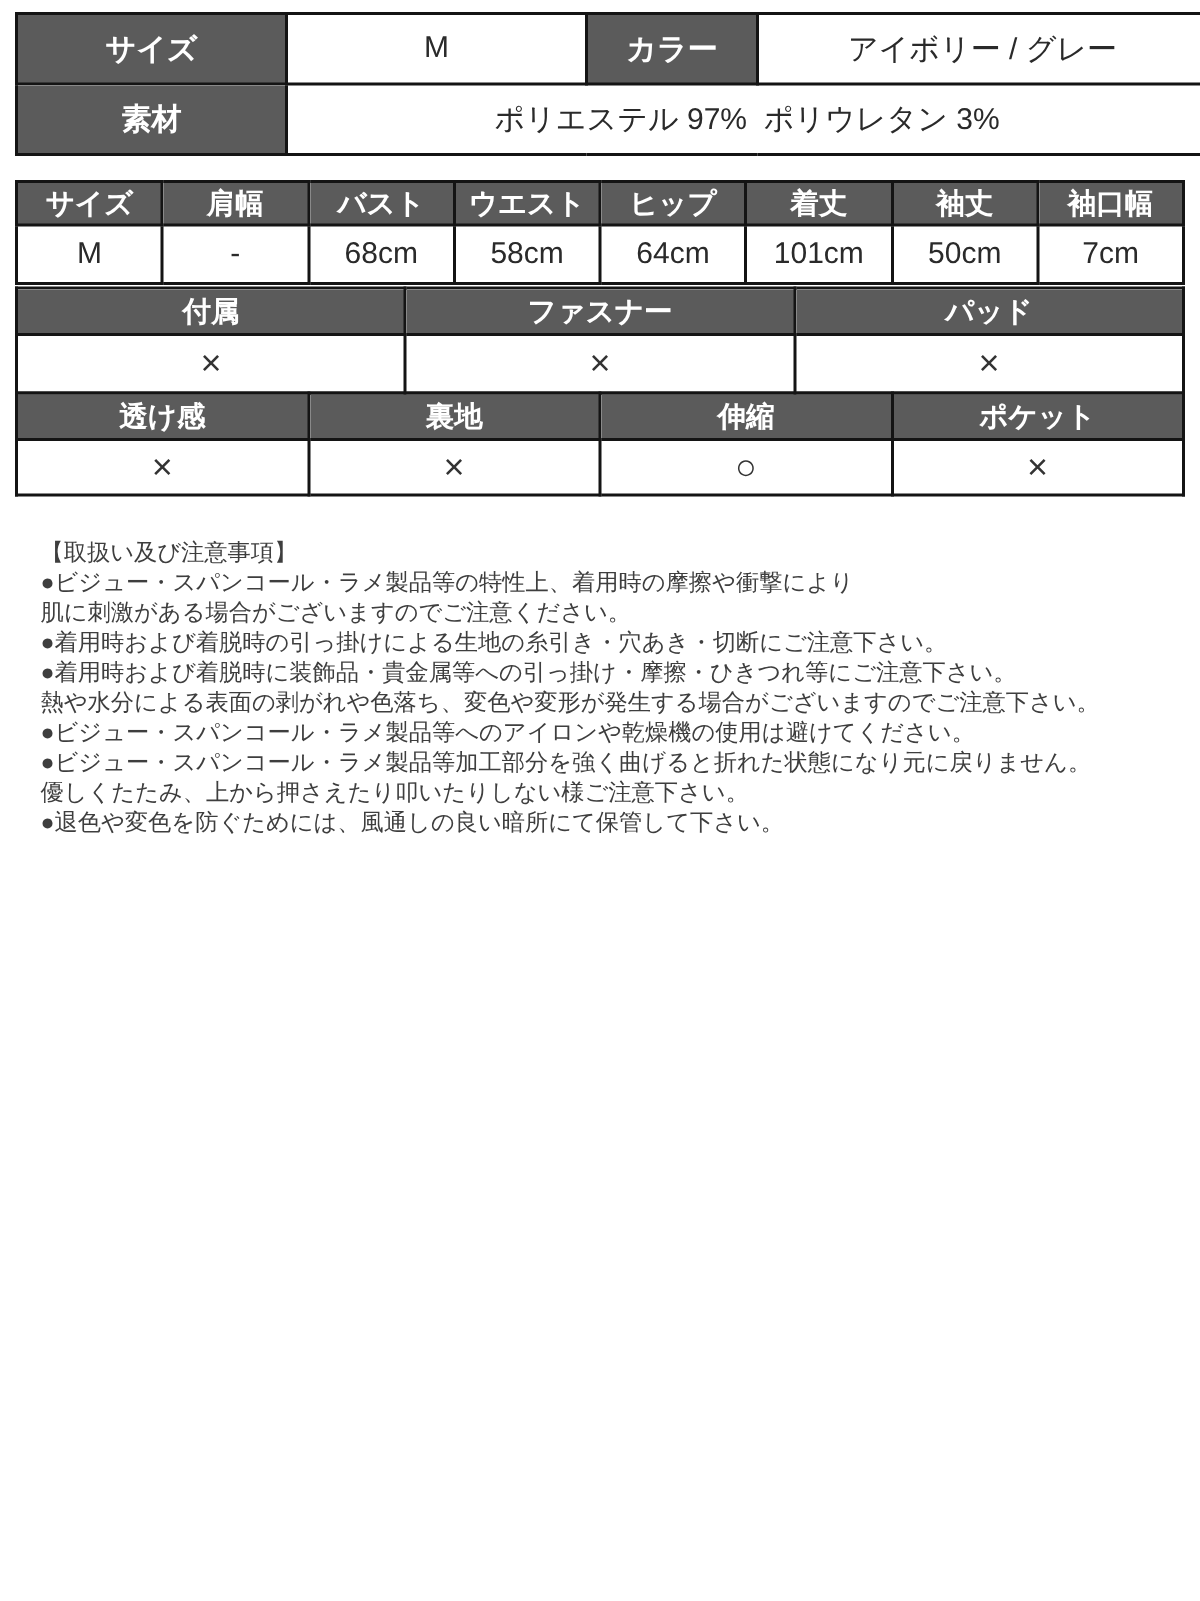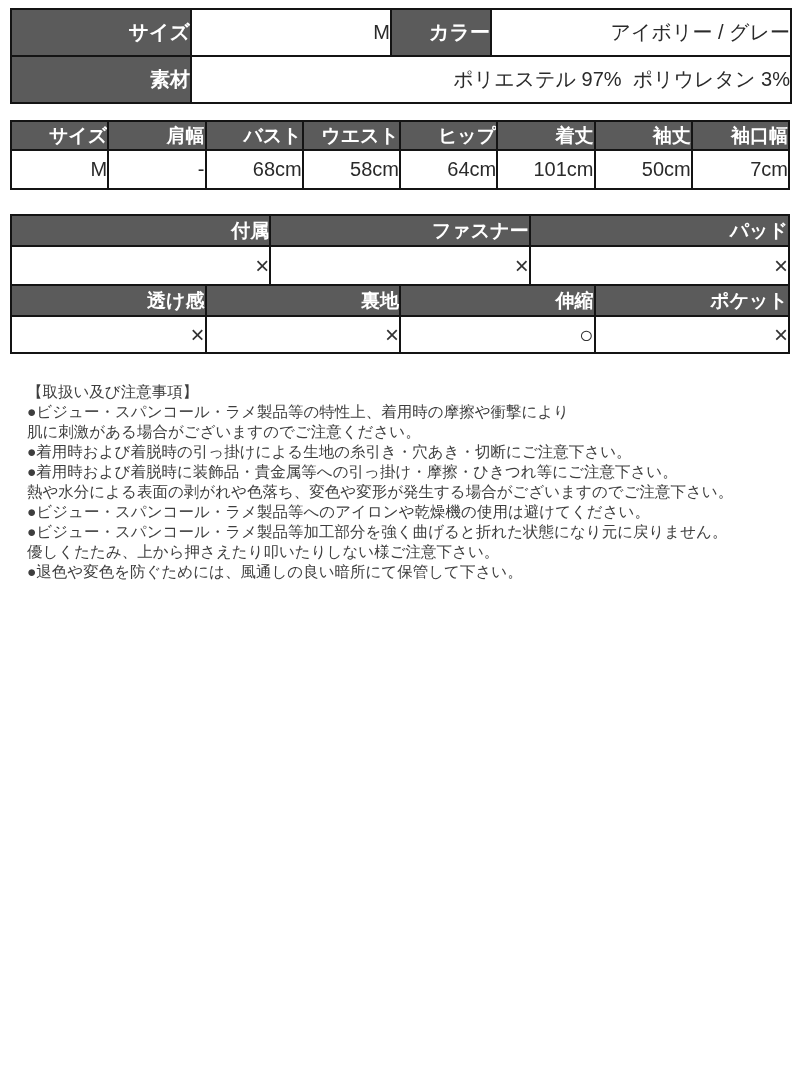--- a/index.html
+++ b/index.html
@@ -19,43 +19,43 @@
     overflow:hidden;
   }
   .page{padding:8px 10px 0 10px;width:800px;}
   table.t{
     width:780px;
     border-collapse:collapse;
     table-layout:fixed;
   }
   table.t th,table.t td{
     border:2px solid var(--border);
-    text-align:right;
+    text-align:center;
     vertical-align:middle;
     overflow:hidden;
     white-space:nowrap;
   }
   table.t th{
     background:var(--header_bg);
     color:var(--header_text);
     font-weight:bold;
   }
   
   .t1 th,.t1 td{height:47px;font-size:20px;}
   .t1 .c1{width:180px;}
   .t1 .c2{width:200px;}
-  .t1 .c3{width:100px;}
+  .t1 .c3{width:114px;}
   .t1 .c4{width:300px;}
   .pre{white-space:pre-wrap !important;margin-left:25px;}
   
   .t2{margin-top:16px;}
   .t2 th{height:29px;font-size:19px;}
   .t2 td{height:39px;font-size:20px;}
   
-  .t3{margin-top:24px;}
+  .t3{margin-top:1px;}
   .t3 th{height:31px;font-size:19px;}
   .t3 td{height:39px;}
   .t4{margin-top:-2px;}
   .t4 th{height:31px;font-size:19px;}
   .t4 td{height:37px;}
   .sym{font-size:24px;color:#333;font-weight:normal;}
   
   .notes{
     margin-top:28px;
     padding-left:17px;

